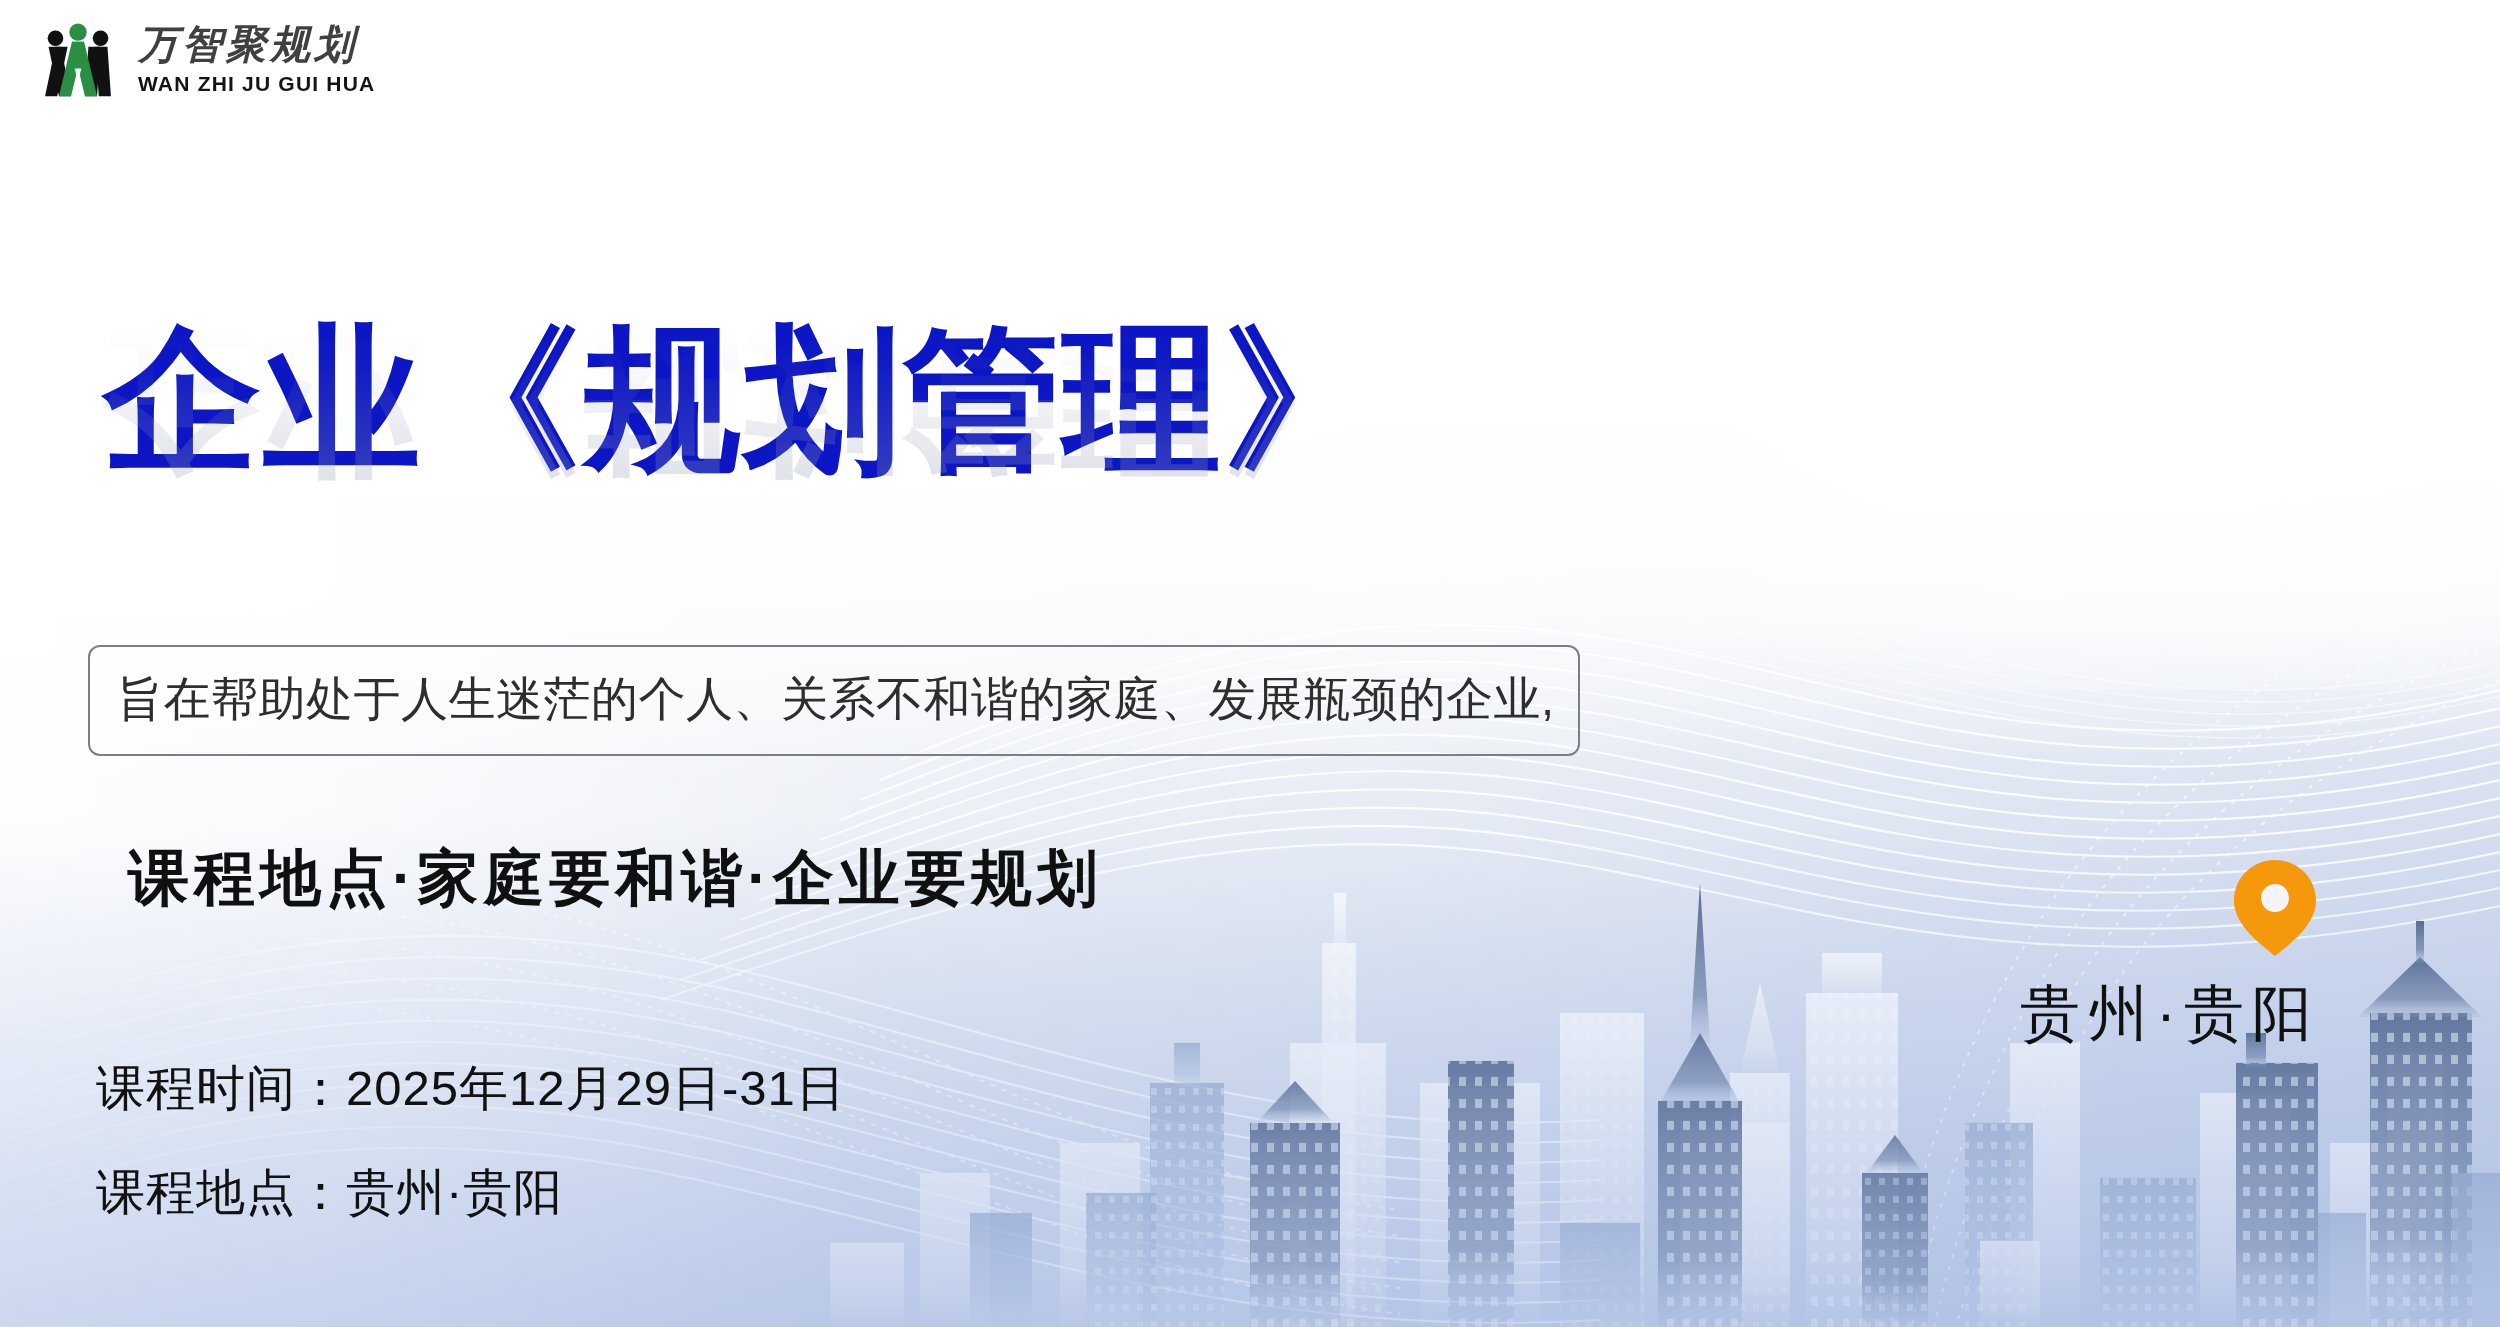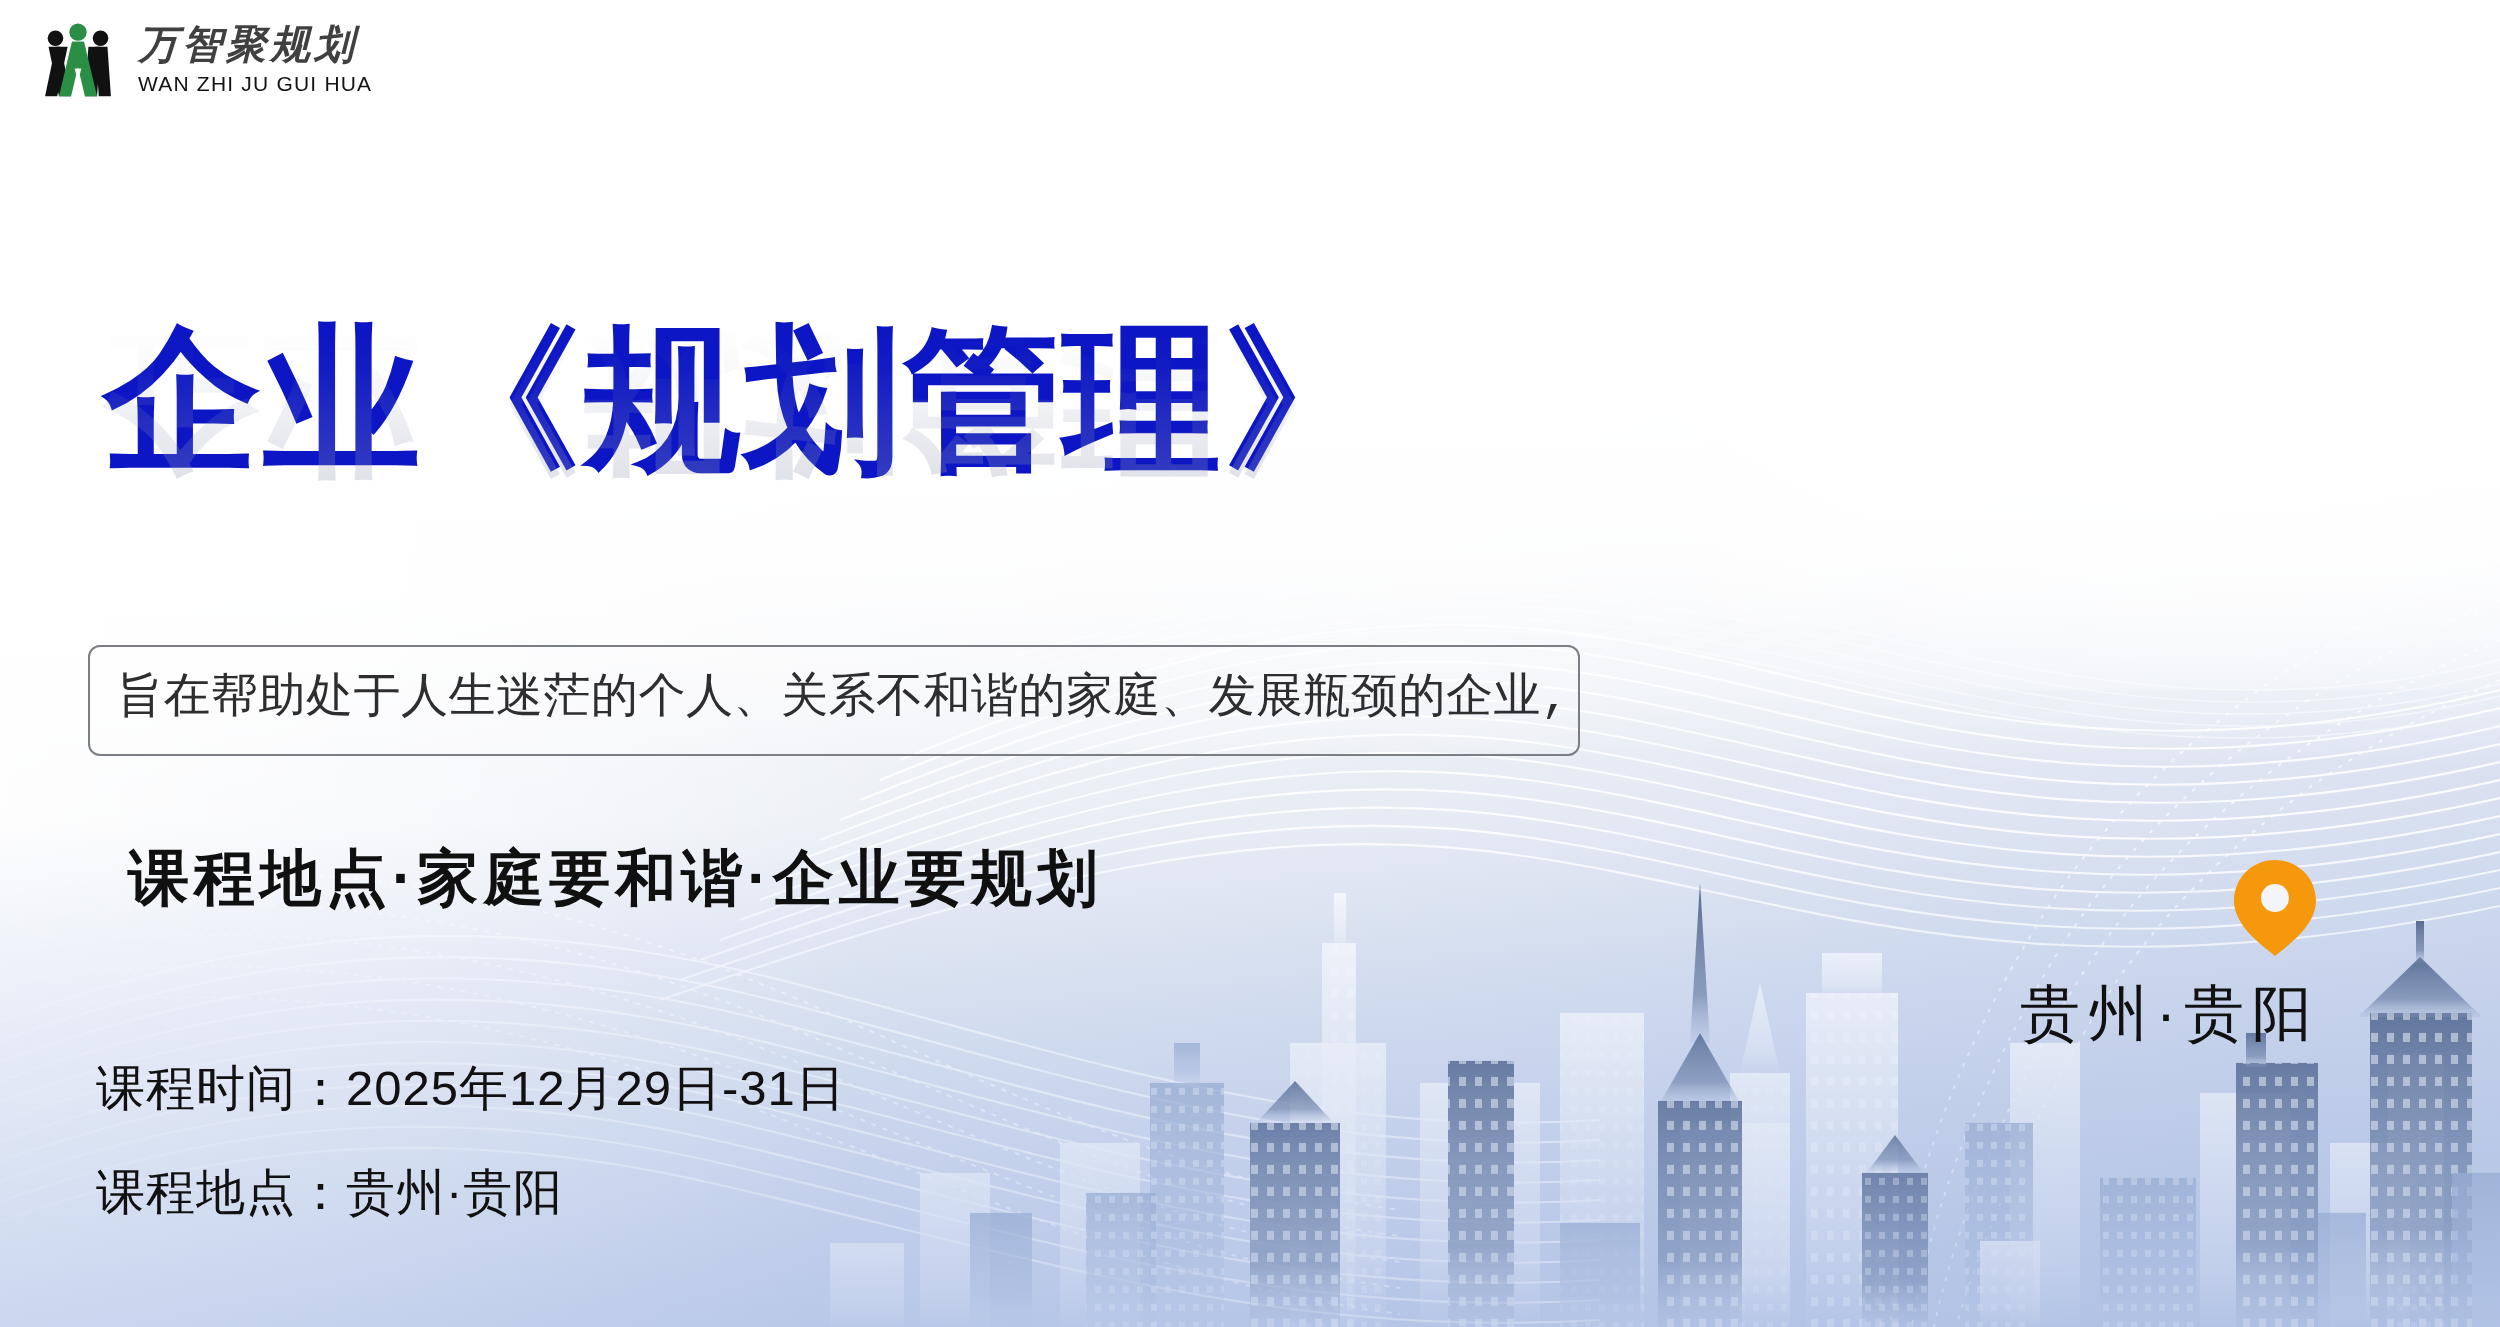--- a/index.html
+++ b/index.html
@@ -95,21 +95,21 @@
     font-size: 40px;
     font-weight: 700;
     letter-spacing: 4px;
     color: #404040;
     white-space: nowrap;
     font-style: italic;
   }
   .logo-en {
     font-family: "Liberation Sans", sans-serif;
     font-size: 21px;
-    font-weight: 400;
+    font-weight: 700;
     letter-spacing: 1.2px;
     color: #141414;
     margin-top: 8px;
     white-space: nowrap;
   }
 
   
   .title-block {
     position: absolute;
     left: 103px;
@@ -158,21 +158,21 @@
     top: 645px;
     width: 1492px;
     box-sizing: border-box;
     border: 2px solid #7b7f85;
     border-radius: 12px;
     padding: 16px 26px 18px 26px;
     background: rgba(255,255,255,0.16);
     z-index: 30;
   }
   .desc-line {
-    font-family: Liberation Mono, monospace;
+    font-family: Liberation Sans, sans-serif;
     font-size: 47px;
     font-weight: 400;
     color: #2e2e30;
     line-height: 1.55;
     letter-spacing: 0.5px;
     white-space: nowrap;
   }
 
   
   .tagline {

